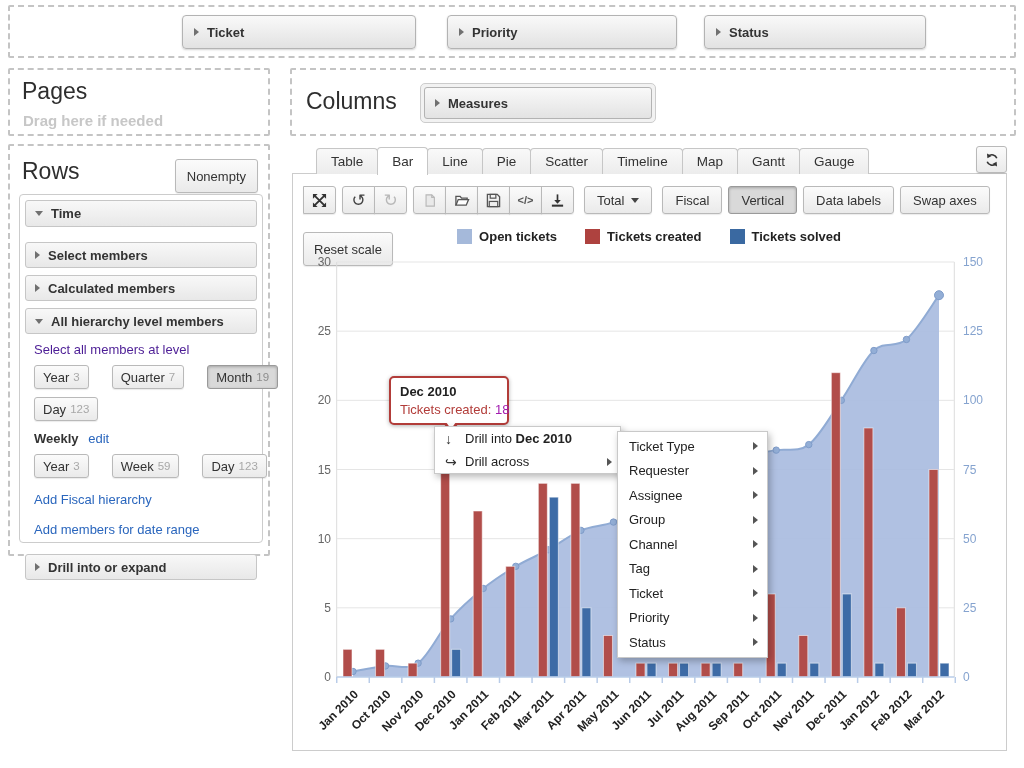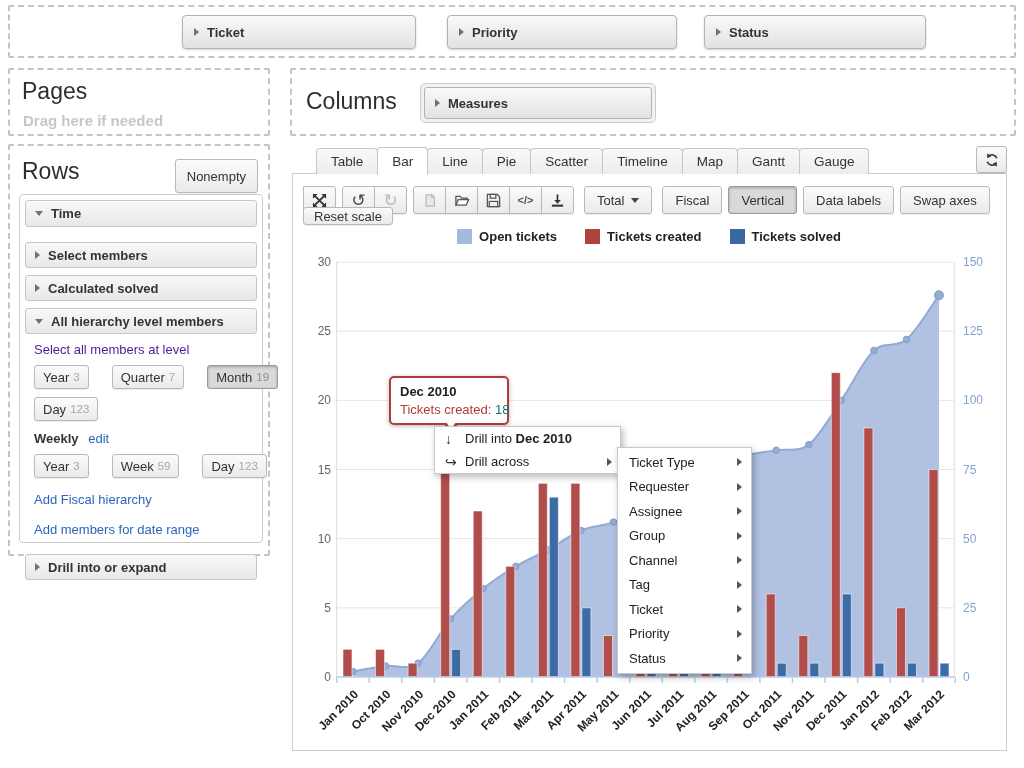--- a/index.html
+++ b/index.html
@@ -103,53 +103,53 @@
   #toolbar { position:absolute; left:10px; top:12px; height:28px; display:flex; align-items:center; }
   .tb-group { display:flex; }
   .tb-btn { height:28px; min-width:33px; padding:0 7px; border-radius:0; margin-right:-1px; }
   .tb-group .tb-btn:first-child { border-radius:3px 0 0 3px; }
   .tb-group .tb-btn:last-child { border-radius:0 3px 3px 0; margin-right:0; }
   .tb-single { height:28px; border-radius:3px; padding:0 12px; }
   .gap6 { width:6px; } .gap10 { width:10px; }
   .icon-dark { color:#444; } .icon-dim { color:#b8b8b8; }
   .uglyph { font-size:17px; line-height:1; }
 
-  #reset-scale { position:absolute; left:10px; top:33px; height:18px; padding:0 10px; }
+  #reset-scale { position:absolute; left:10px; top:58px; height:18px; padding:16px 10px; }
   #legend { position:absolute; left:26px; top:55px; width:660px; display:flex; justify-content:center; gap:28px; }
   .lg-item { display:flex; align-items:center; gap:7px; font-size:13px; font-weight:bold; color:#222; }
   .lg-sq { width:15px; height:15px; display:inline-block; }
 
   #chart-svg { position:absolute; left:0; top:78px; }
 
   
   #tooltip {
     position:absolute; left:96px; top:202px; width:120px;
     background:#fff; border:2px solid #b23c39; border-radius:5px;
     box-shadow:0 1px 4px rgba(0,0,0,.3); padding:6px 9px; z-index:9;
   }
   #tooltip .tt-title { font-weight:bold; font-size:13px; color:#222; margin-bottom:3px; white-space:nowrap; }
   #tooltip .tt-line { font-size:13px; white-space:nowrap; }
   #tooltip .tt-label { color:#b23c39; }
-  #tooltip .tt-value { color:#0f766e; }
+  #tooltip .tt-value { color:#a21caf; }
   .tt-arrow-o { position:absolute; left:52px; bottom:-10px; width:0; height:0;
     border-left:8px solid transparent; border-right:8px solid transparent; border-top:10px solid #b23c39; }
   .tt-arrow-i { position:absolute; left:54.5px; bottom:-6px; width:0; height:0;
     border-left:5.5px solid transparent; border-right:5.5px solid transparent; border-top:7px solid #fff; }
 
   
   #ctx-menu {
     position:absolute; left:141px; top:252px; width:187px;
     background:#fff; border:1px solid #c9c9c9;
     box-shadow:2px 3px 7px rgba(0,0,0,.28); z-index:10;
   }
   .ctx-item { height:23px; display:flex; align-items:center; padding:0 8px 0 10px; font-size:13px; color:#222; cursor:pointer; }
   .ctx-ic { width:20px; font-size:14px; color:#333; }
   .ctx-spacer { flex:1; }
   #submenu {
-    position:absolute; left:324px; top:273px; width:135px;
+    position:absolute; left:324px; top:257px; width:151px;
     background:#fff; border:1px solid #c9c9c9;
     box-shadow:2px 3px 7px rgba(0,0,0,.28); z-index:11; padding:2px 0;
   }
   .sub-item { height:24.5px; display:flex; align-items:center; padding:0 9px 0 11px; font-size:13px; color:#222; cursor:pointer; }
   .sub-item .tri-r { margin-left:auto; border-left-color:#555; }
 </style>
 </head>
 <body>
 
 <div id="filter-bar" class="abs dashed">
@@ -180,21 +180,21 @@
     <div id="hdr-time" class="acc-hdr">
       <span class="tri-d"></span>
       <span>Time</span>
     </div>
     <div id="hdr-select" class="acc-hdr">
       <span class="tri-r"></span>
       <span>Select members</span>
     </div>
     <div id="hdr-calc" class="acc-hdr">
       <span class="tri-r"></span>
-      <span>Calculated solved</span>
+      <span>Calculated members</span>
     </div>
     <div id="hdr-allh" class="acc-hdr">
       <span class="tri-d"></span>
       <span>All hierarchy level members</span>
     </div>
     <div id="allh-body">
       <div class="lvl-label">Select all members at level</div>
       <div class="lvl-row">
         <button class="btn lvl">
           <span>Year</span>

